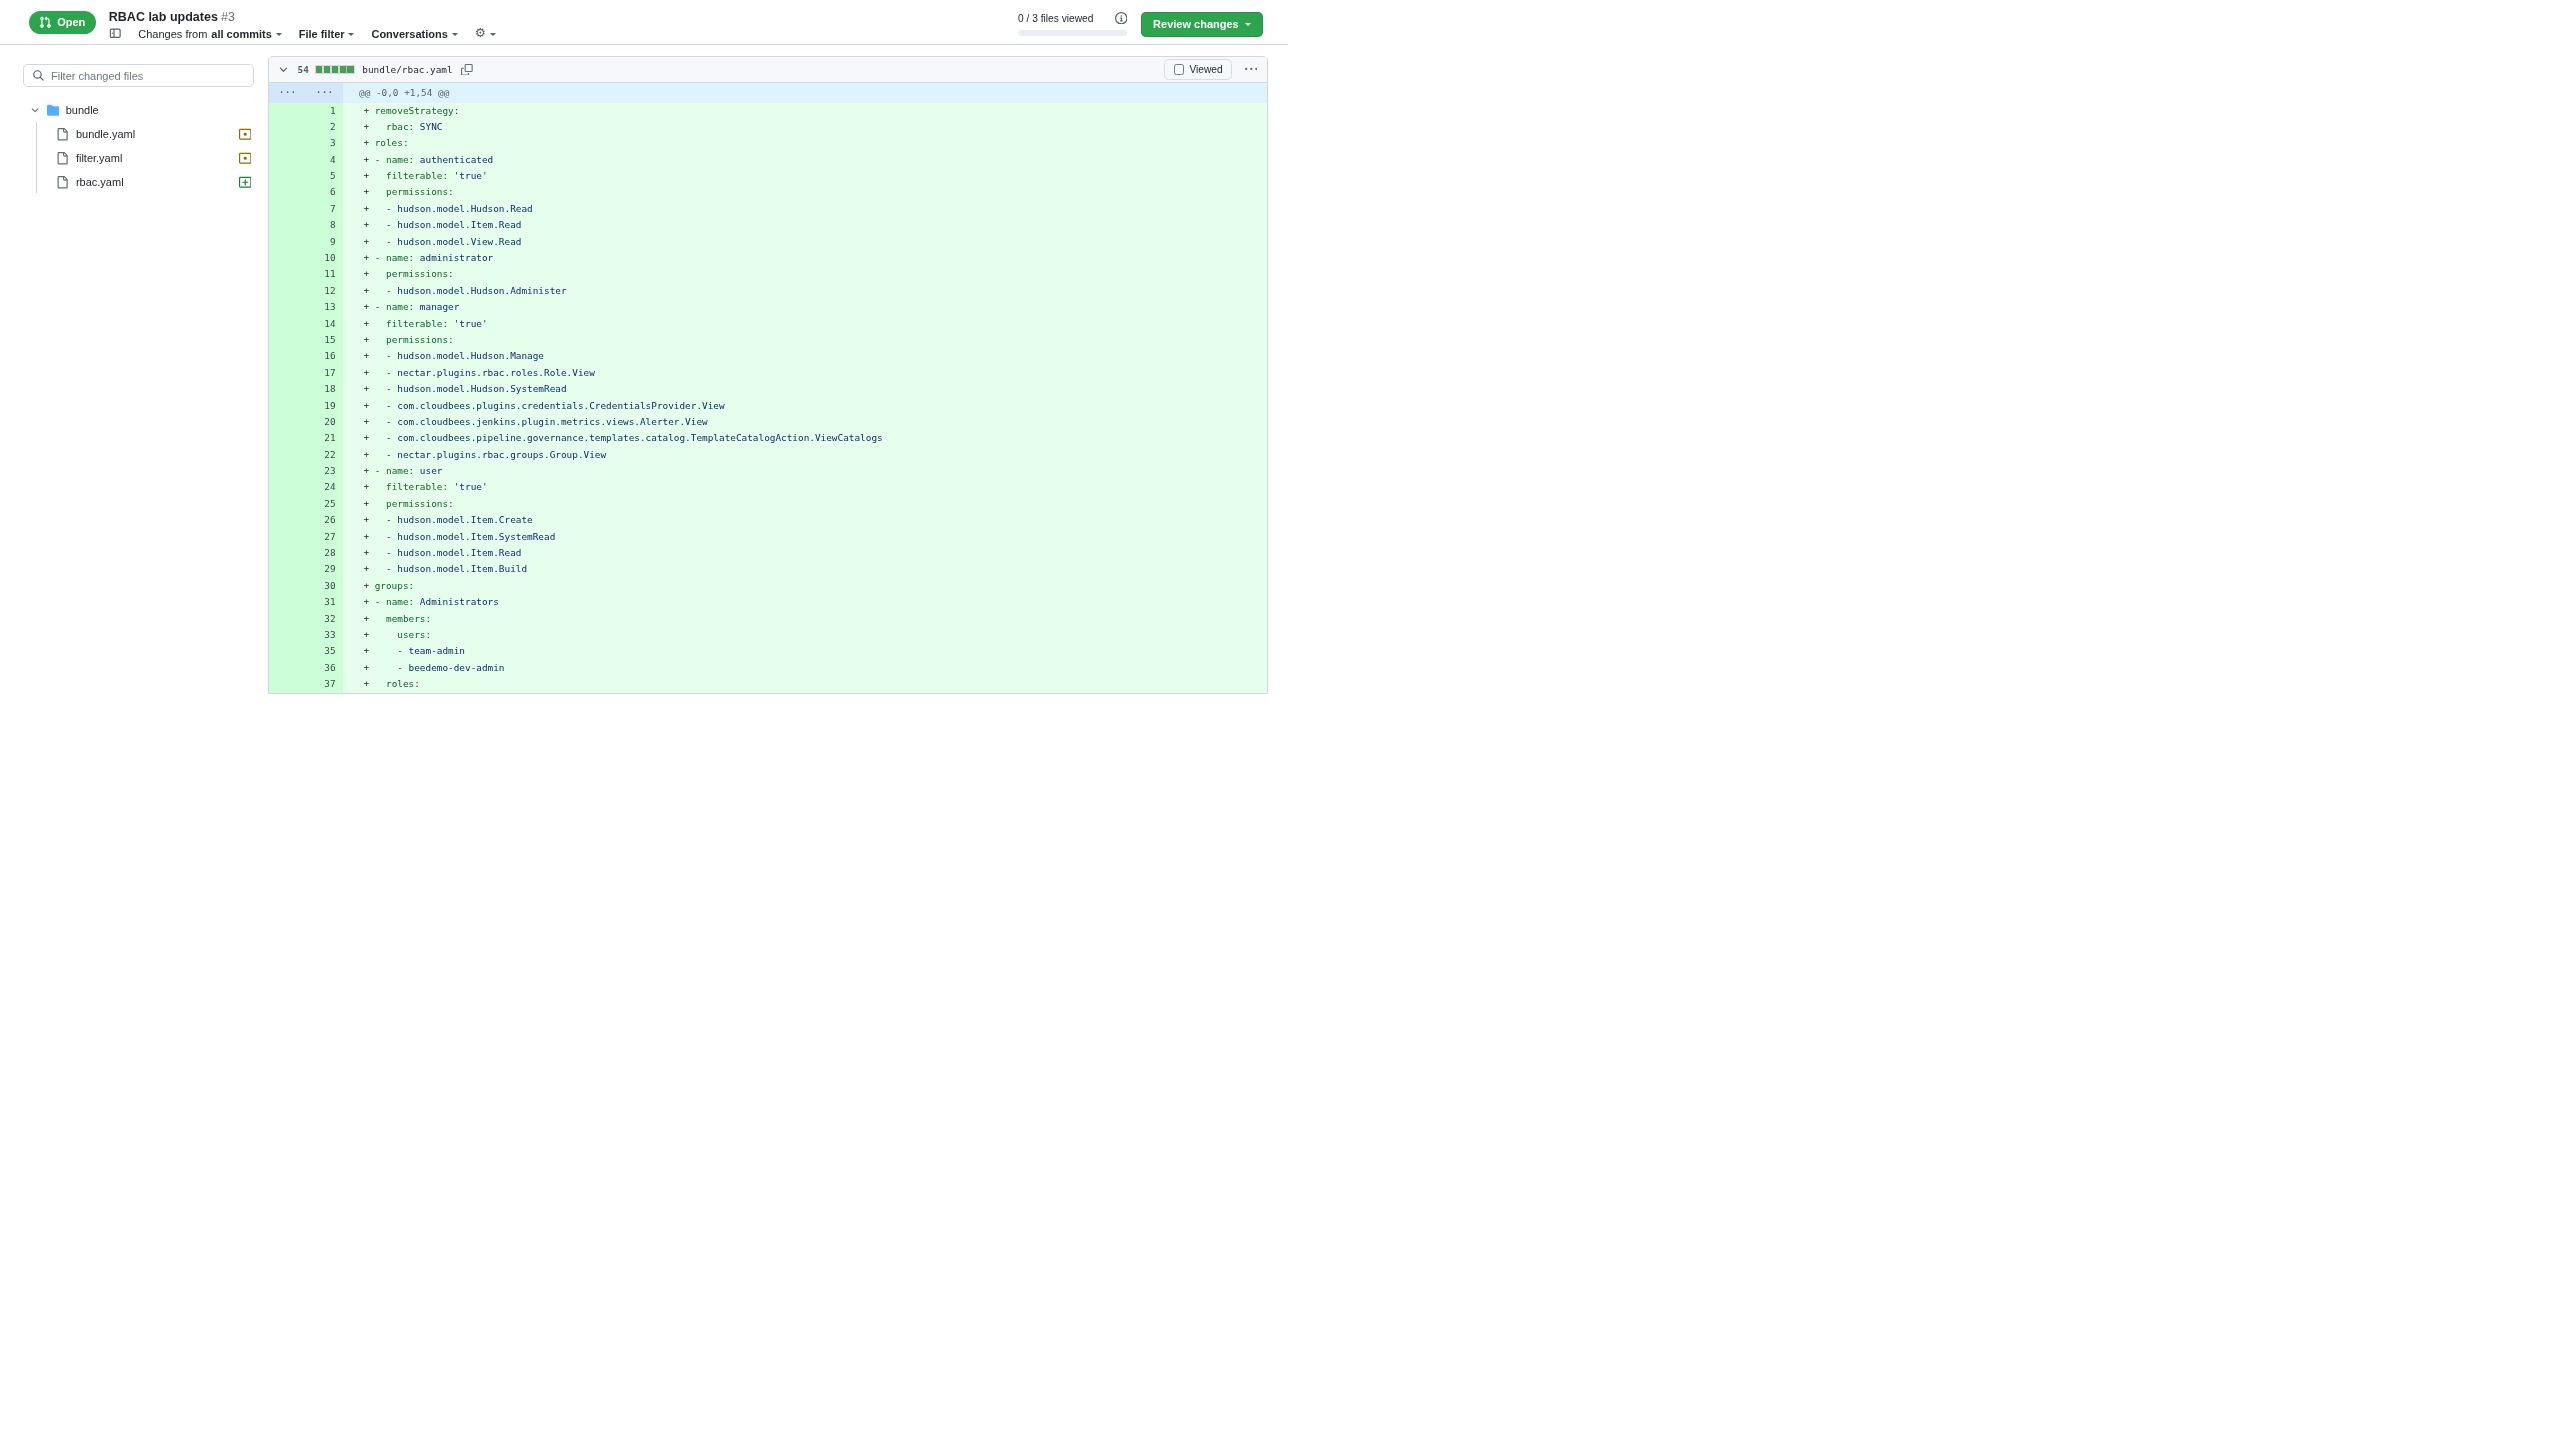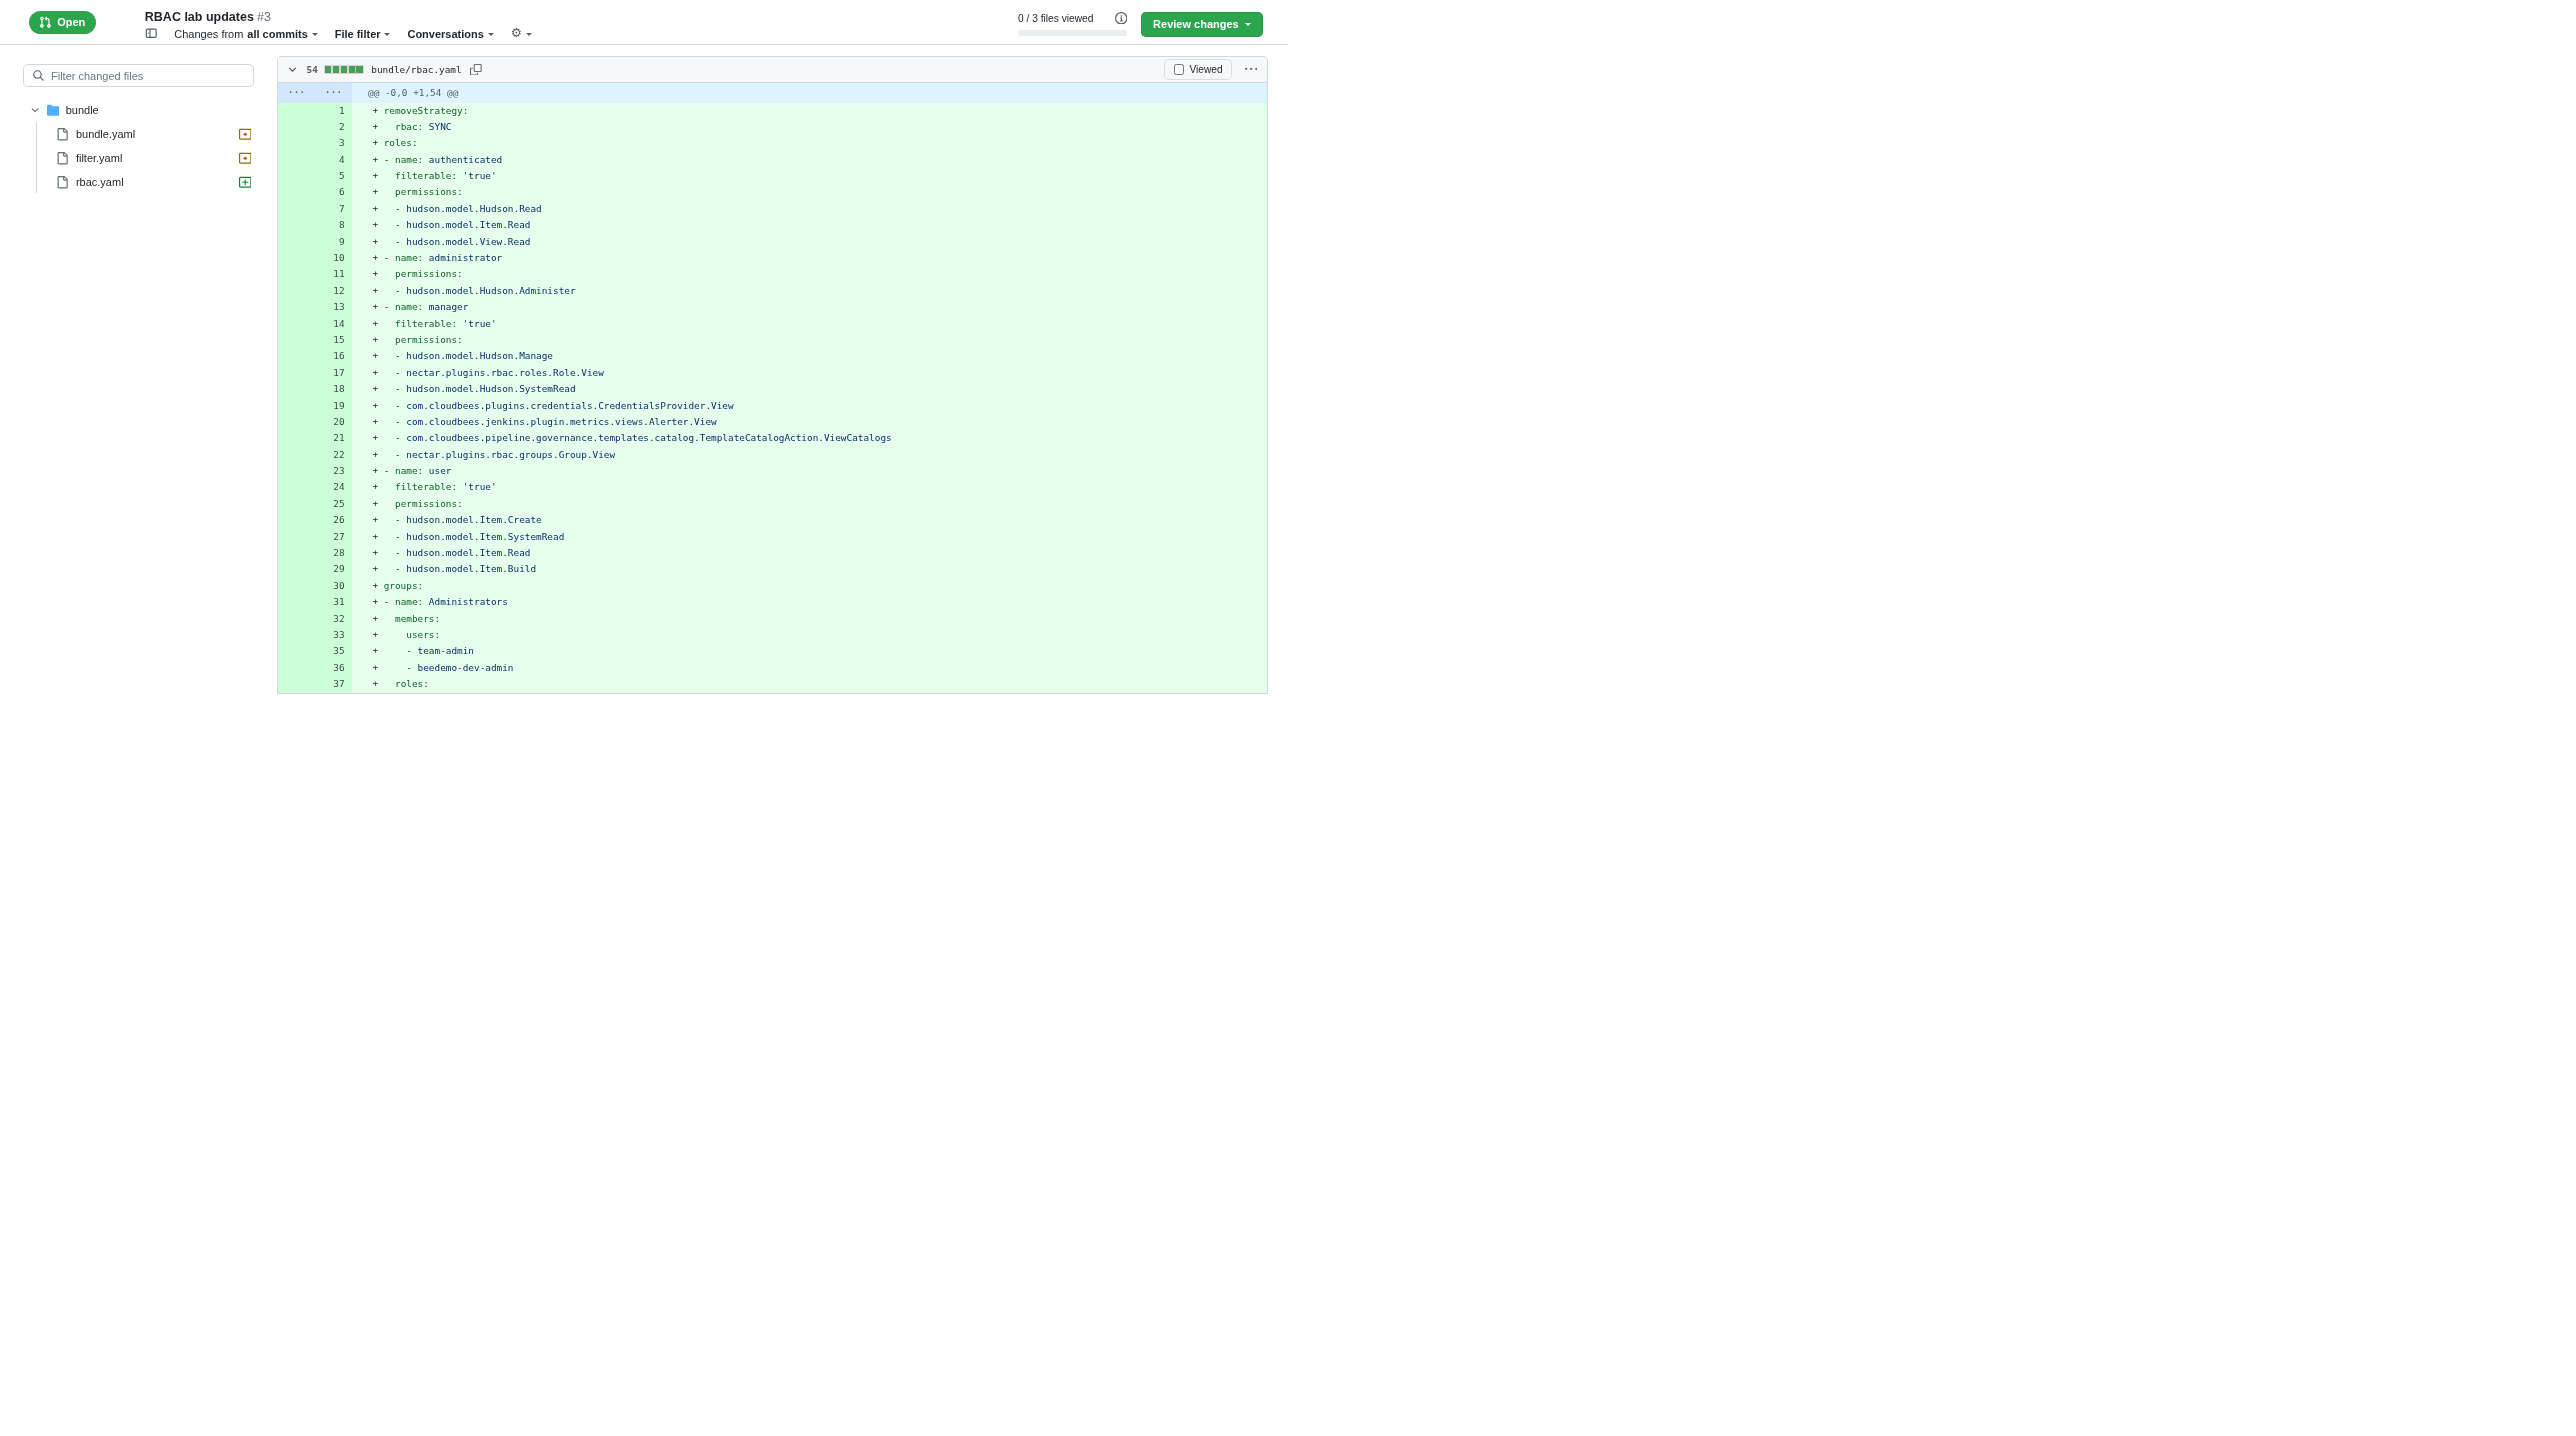--- a/index.html
+++ b/index.html
@@ -3,21 +3,21 @@
 <meta charset="utf-8">
 <style>
   * { margin:0; padding:0; box-sizing:border-box; }
   html,body { width:1288px; height:718px; overflow:hidden; background:#ffffff;
     font-family:"Liberation Sans", sans-serif; color:#1f2328; }
   .topbar { display:flex; justify-content:space-between; align-items:flex-start;
     padding:10.2px 25px 7.8px 29px; border-bottom:0.8px solid #d0d7de; height:45px; }
   .topbar-left { display:flex; align-items:flex-start; gap:13.3px; }
   .state-badge { display:inline-flex; align-items:center; gap:5.5px; background:#2da44e; color:#fff;
     border-radius:2em; padding:5.5px 10.2px; font-size:11px; font-weight:600; line-height:1; margin-top:0.8px; }
-  .title-col { display:flex; flex-direction:column; gap:2.3px;margin-left:36px; }
+  .title-col { display:flex; flex-direction:column; gap:2.3px; }
   .title-row { font-size:12.5px; line-height:15px; }
   .pr-title { font-weight:600; color:#1f2328; }
   .pr-number { font-weight:400; color:#656d76; margin-left:3.1px; }
   .controls-row { display:flex; align-items:center; gap:17px; }
   .icon-btn { background:none; border:none; cursor:pointer; display:flex; align-items:center; padding:0; color:#57606a; }
   .menu-btn { background:none; border:none; cursor:pointer; display:flex; align-items:center; gap:3.9px;
     font-family:inherit; font-size:11px; color:#24292f; padding:0; }
   .menu-btn b { font-weight:600; }
   .caret { width:0; height:0; border-left:3.1px solid transparent; border-right:3.1px solid transparent;
     border-top:3.9px solid #57606a; display:inline-block; margin-top:0.8px; }
@@ -38,21 +38,21 @@
     height:23.4px; padding:0 7.8px; background:#fff; }
   .filter-box input { border:none; outline:none; flex:1; font-family:inherit; font-size:11px; color:#1f2328; background:transparent; }
   .filter-box input::placeholder { color:#6e7781; }
   .tree { margin-top:11px; position:relative; }
   .tree-row { display:flex; align-items:center; height:24px; cursor:pointer; border-radius:4.7px; }
   .tree-row.folder { padding-left:7px; gap:6.3px; }
   .tree-row.file { padding-left:33px; gap:7px; position:relative; }
   .tree-label { font-size:11px; color:#1f2328; flex:1; }
   .tree-status { margin-right:3.1px; display:flex; }
   .tree-guide { position:absolute; left:12.5px; top:24px; bottom:1.6px; width:0.8px; background:#d0d7de; }
-  .main { flex:1; margin-left:23px; margin-right:20.3px; }
+  .main { flex:1; margin-left:14px; margin-right:20.3px; }
   .diff-panel { border:0.8px solid #d0d7de; border-radius:4.7px 4.7px 0 0; overflow:hidden; }
   .diff-header { display:flex; align-items:center; justify-content:space-between; background:#f6f8fa;
     border-bottom:0.8px solid #d0d7de; height:26px; padding:0 7.8px 0 7px; }
   .dh-left { display:flex; align-items:center; gap:7px; }
   .dh-chevron { background:none; border:none; cursor:pointer; color:#57606a; display:flex; padding:1.6px; }
   .changes-count { font-size:9.4px; font-weight:600; color:#57606a; font-family:"DejaVu Sans Mono", monospace; }
   .diffstat { display:flex; gap:1.6px; }
   .diffstat span { width:6.3px; height:6.3px; background:#4a9e57; outline:0.8px solid rgba(27,31,36,0.15); outline-offset:-0.8px; }
   .file-path { font-family:"DejaVu Sans Mono", monospace; font-size:9.4px; color:#1f2328; margin-left:1.6px; }
   .copy-btn { background:none; border:none; cursor:pointer; display:flex; padding:1.6px; color:#656d76; }

